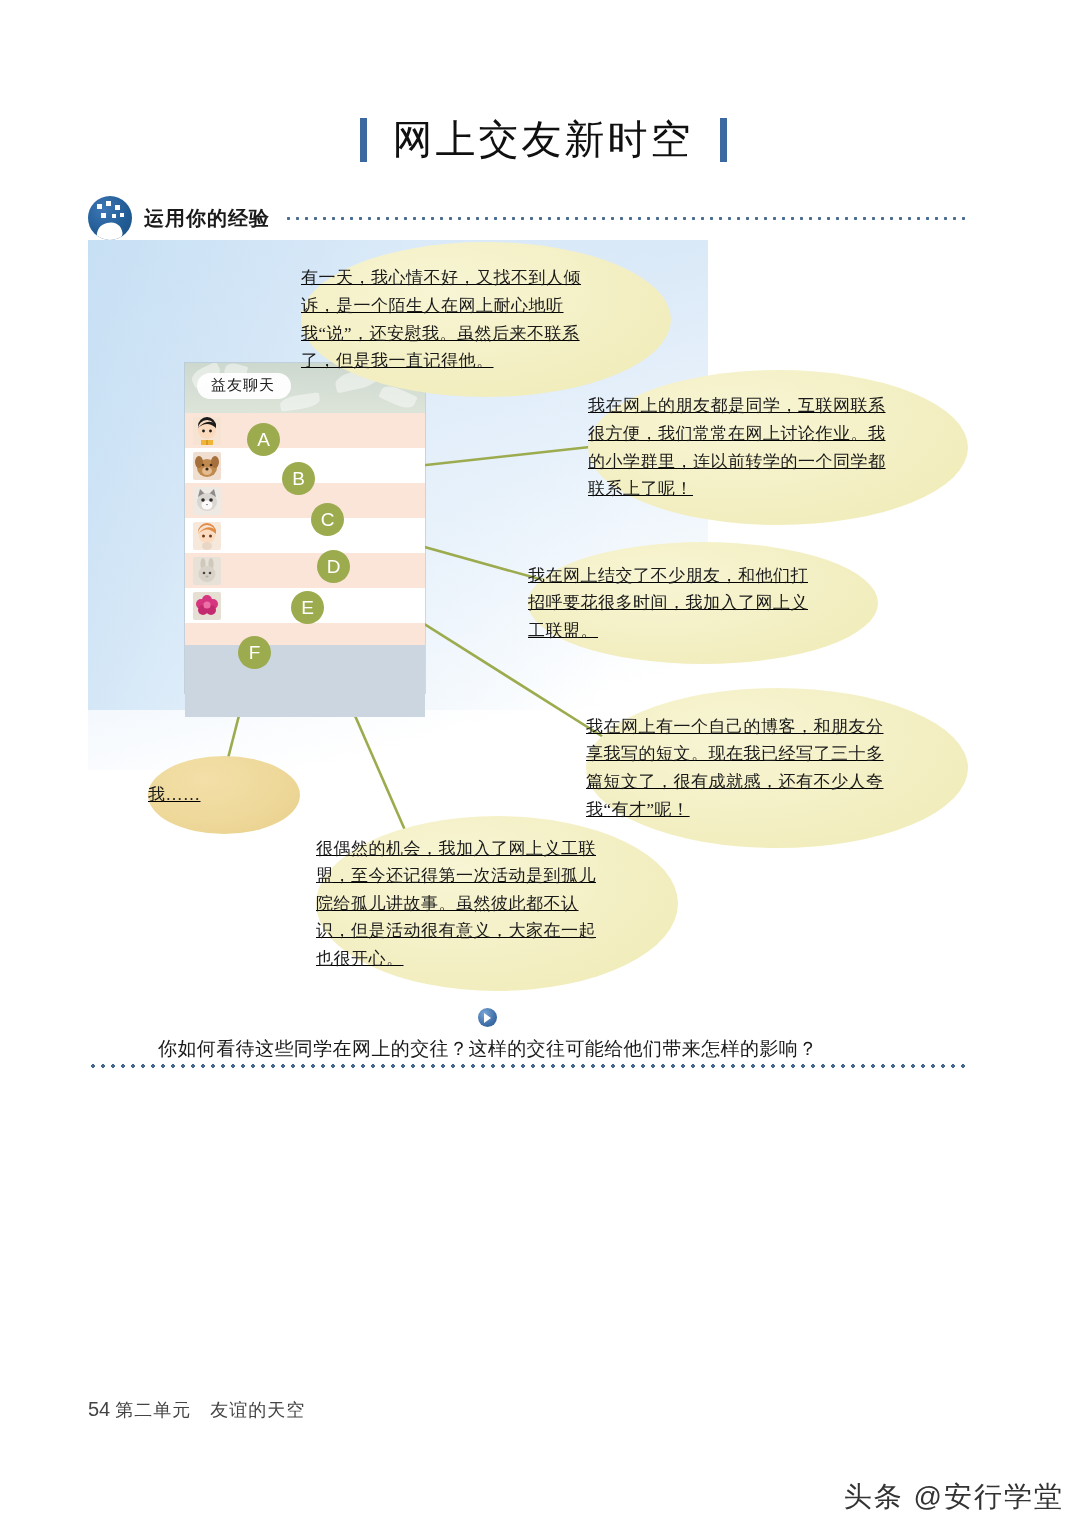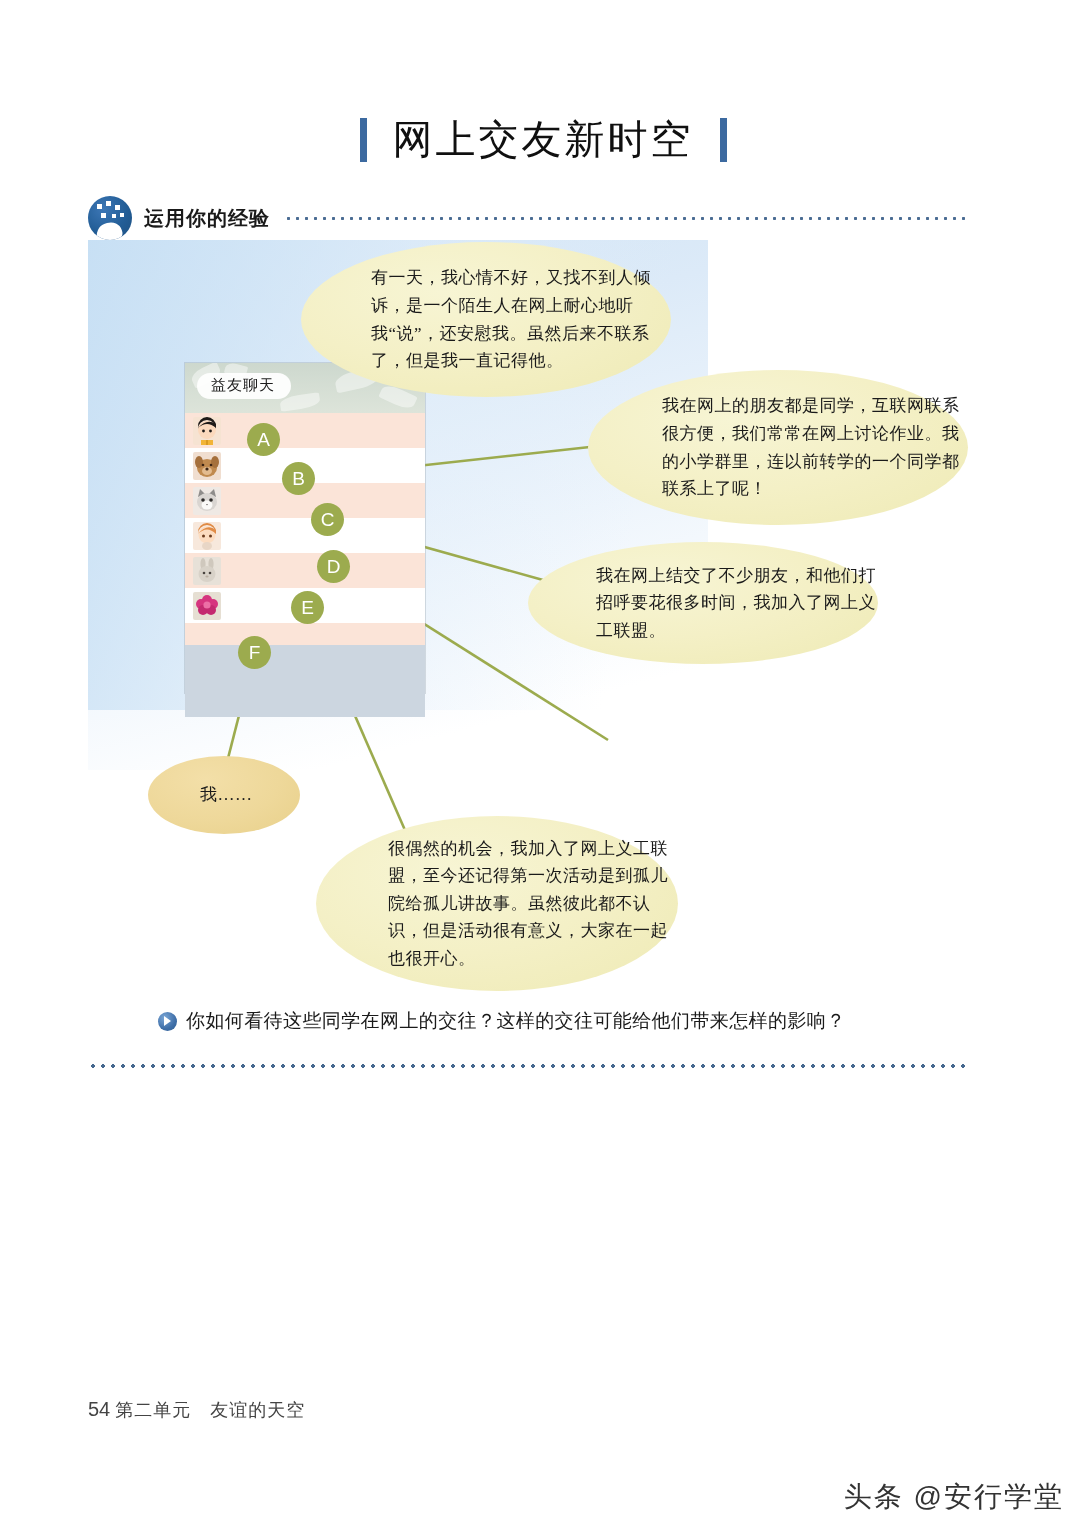--- a/index.html
+++ b/index.html
@@ -211,22 +211,23 @@
     justify-content: center;
     z-index: 5;
   }
 
   
   .bubble {
     position: absolute;
     border-radius: 50%;
     display: flex;
     align-items: center;
-    justify-content: flex-end;
+    justify-content: flex-start;
     z-index: 4;
+    text-decoration: underline;
   }
   .bubble .btxt {
     font-family: "Liberation Serif", "DejaVu Serif", serif;
     font-size: 17px;
     line-height: 1.62;
     color: #1a1a1a;
     letter-spacing: 0.5px;
     text-align: left;
   }
   .b-yellow {
@@ -237,20 +238,21 @@
   }
 
   
   .question {
     position: absolute;
     left: 158px;
     top: 1008px;
     display: flex;
     align-items: center;
     gap: 9px;
+    flex-direction: column;
   }
   .q-arrow {
     width: 19px;
     height: 19px;
     border-radius: 50%;
     background: radial-gradient(circle at 35% 30%, #7aa6d6 0%, #3f6fa8 60%, #2d5b92 100%);
     position: relative;
     flex: 0 0 auto;
   }
   .q-arrow::after {
@@ -503,20 +505,23 @@
     </div>
 
     <div class="bubble b-yellow" style="left:500px; top:130px; width:380px; height:155px;">
       <div class="btxt" style="width:306px;">我在网上的朋友都是同学，互联网联系很方便，我们常常在网上讨论作业。我的小学群里，连以前转学的一个同学都联系上了呢！</div>
     </div>
 
     <div class="bubble b-yellow" style="left:440px; top:302px; width:350px; height:122px;">
       <div class="btxt" style="width:282px;">我在网上结交了不少朋友，和他们打招呼要花很多时间，我加入了网上义工联盟。</div>
     </div>
 
+    <div class="bubble b-yellow" style="left:498px; top:448px; width:382px; height:160px;">
+      <div class="btxt" style="width:300px;">我在网上有一个自己的博客，和朋友分享我写的短文。现在我已经写了三十多篇短文了，很有成就感，还有不少人夸我“有才”呢！</div>
+    </div>
 
     <div class="bubble b-yellow" style="left:228px; top:576px; width:362px; height:175px;">
       <div class="btxt" style="width:290px;">很偶然的机会，我加入了网上义工联盟，至今还记得第一次活动是到孤儿院给孤儿讲故事。虽然彼此都不认识，但是活动很有意义，大家在一起也很开心。</div>
     </div>
 
     <div class="bubble b-tan" style="left:60px; top:516px; width:152px; height:78px;">
       <div class="btxt" style="width:100px;">我……</div>
     </div>
 
   </div>

